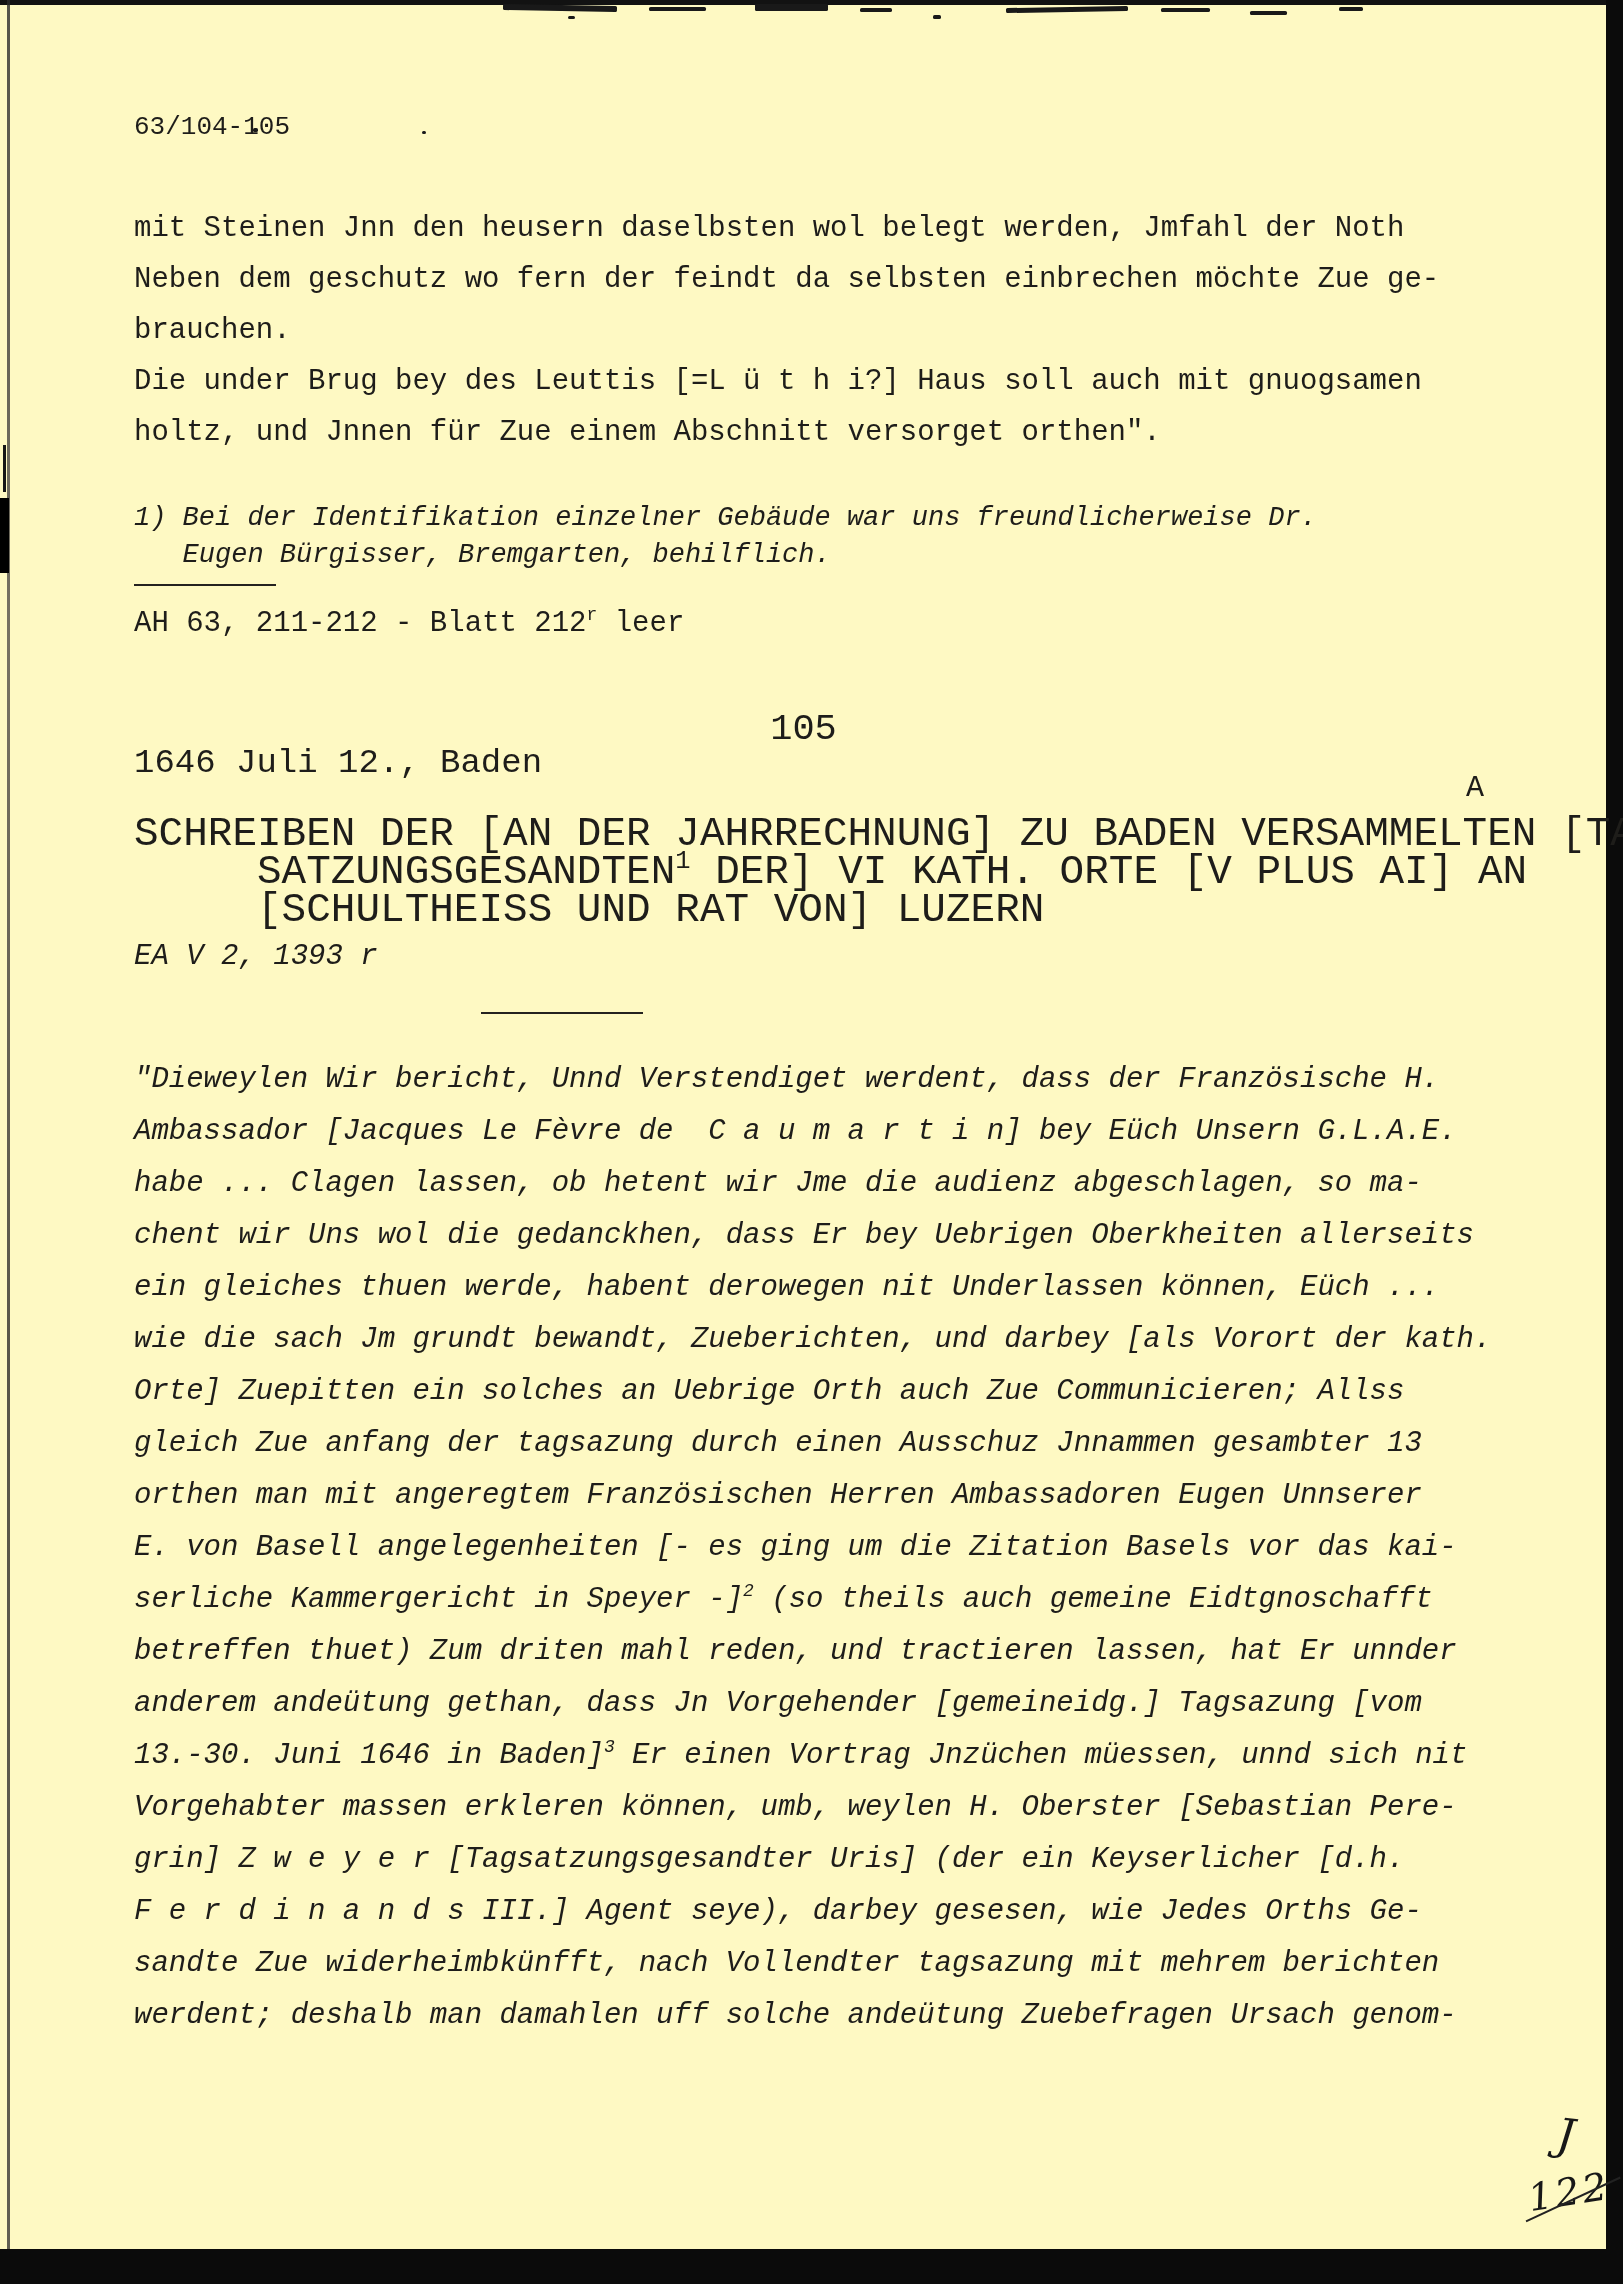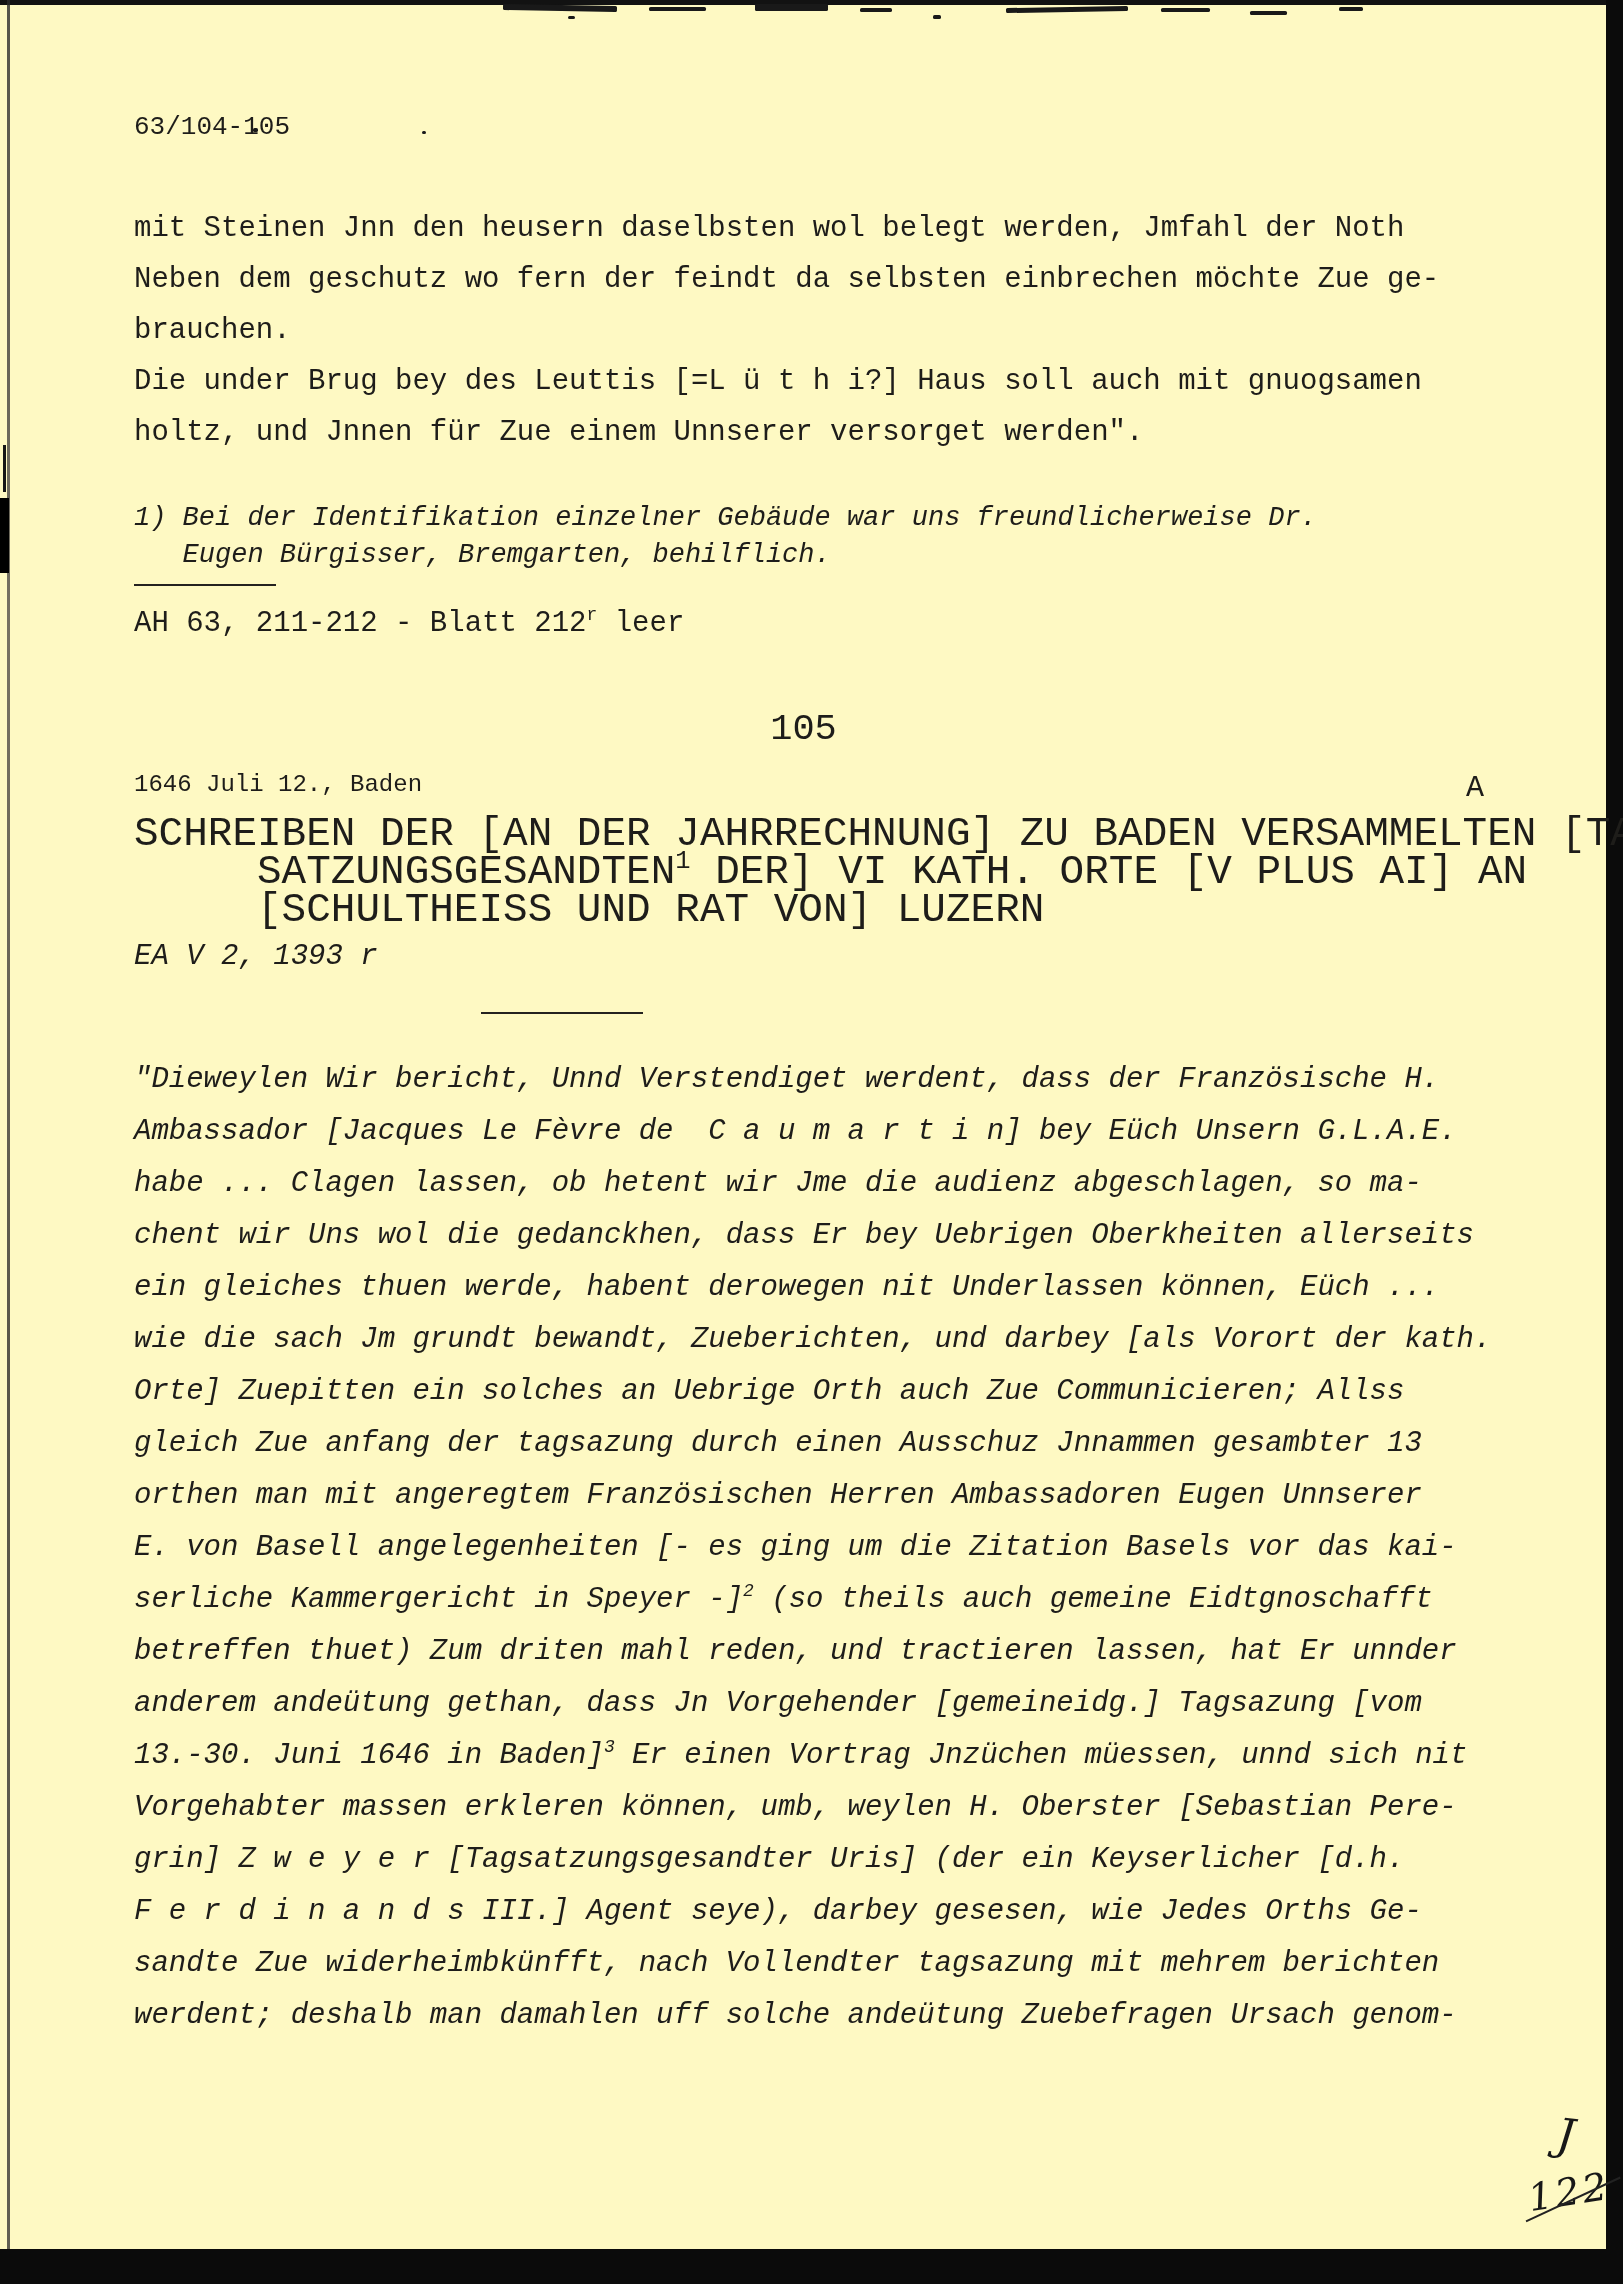--- a/index.html
+++ b/index.html
@@ -31,21 +31,21 @@
 
   
   .archive-ref { left:134px; top:112px;  font-size:26px; }
   .intro       { left:134px; top:203px;  font-size:29px; line-height:51px; }
   .footnote    { left:134px; top:476px;  font-size:27px; line-height:37px; font-style:italic;margin-top:24px; }
   .rule        { background:#24221f; height:2.4px; }
   .rule1       { left:134px; top:584px;  width:142px; }
   .rule2       { left:481px; top:1012px; width:162px; }
   .source-line { left:134px; top:607px;  font-size:29px; }
   .doc-number  { left:0;     top:708px;  width:1607px; text-align:center; font-size:37px; }
-  .date-line   { left:134px; top:771px;  font-size:24px; }
+  .date-line   { left:134px; top:744px;  font-size:34px; }
   .corner-a    { left:1466px; top:771px; font-size:30px; }
   .heading     { left:134px; top:815px; font-size:41px; line-height:38px; }
   .citation    { left:134px; top:940px; font-size:29px; font-style:italic; }
   .body-text   { left:134px; top:1054px; font-size:29px; line-height:52px; font-style:italic; }
 
   
   .hand { font-family:"DejaVu Serif","Liberation Serif",serif; font-style:italic; color:#181818; }
   .hand-j   { left:1557px; top:2109px; font-size:44px; transform:rotate(6deg); }
   .hand-num { left:1528px; top:2170px; font-size:38px; transform:rotate(-9deg); letter-spacing:3.2px; }
   .strike { position:absolute; left:-8px; top:29px; width:104px; height:2.4px;
@@ -76,21 +76,21 @@
   <div class="speck" style="left:253px;top:128px;width:4.9px;height:4px;"></div>
   <div class="speck" style="left:422px;top:131px;width:4px;height:3.2px;"></div>
 
   <div class="abs archive-ref">63/104-105</div>
 
   <div class="abs intro">
       <div class="tline">mit Steinen Jnn den heusern daselbsten wol belegt werden, Jmfahl der Noth</div>
       <div class="tline">Neben dem geschutz wo fern der feindt da selbsten einbrechen möchte Zue ge-</div>
       <div class="tline">brauchen.</div>
       <div class="tline">Die under Brug bey des Leuttis [=L ü t h i?] Haus soll auch mit gnuogsamen</div>
-      <div class="tline">holtz, und Jnnen für Zue einem Unnserer versorget werden".</div>
+      <div class="tline">holtz, und Jnnen für Zue einem Abschnitt versorget orthen".</div>
     </div>
 
   <div class="abs footnote">
       <div class="tline">1) Bei der Identifikation einzelner Gebäude war uns freundlicherweise Dr.</div>
       <div class="tline">   Eugen Bürgisser, Bremgarten, behilflich.</div>
     </div>
 
   <div class="abs rule rule1"></div>
 
   <div class="abs source-line">AH 63, 211-212  -  Blatt 212<sup>r</sup> leer</div>

